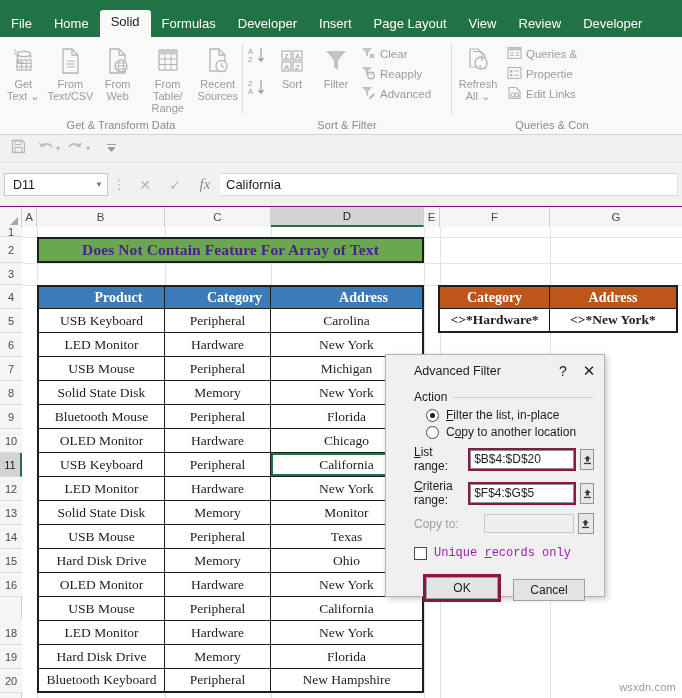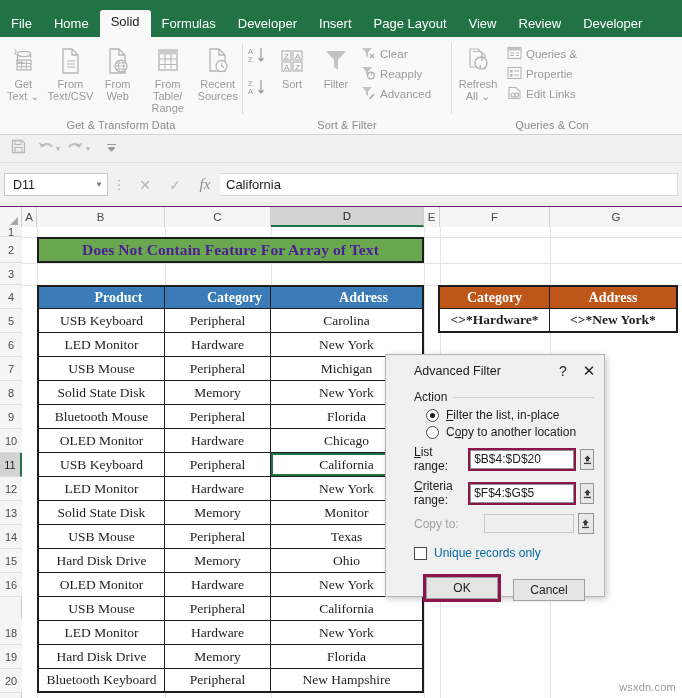--- a/index.html
+++ b/index.html
@@ -184,21 +184,21 @@
   .inp {
     width:104px; height:19px; background:#ffffff; border:1px solid #8f8f8f;
     font-size:12px; color:#1d1d1d; padding:0 3px; display:flex; align-items:center;
     cursor:text;
   }
   .inp.dim { background:#efefef; border-color:#c8c8c8; }
   .collapse-btn {
     width:19px; height:21px; margin-left:4px; background:#e8e8e8; border:1px solid #949494;
     display:flex; align-items:center; justify-content:center; cursor:pointer;
   }
-  .chk-row { display:flex; align-items:center; gap:7px; margin-top:12px; font-size:12px; color:#0369a1; cursor:pointer; }
+  .chk-row { display:flex; align-items:center; gap:7px; margin-top:12px; font-size:12px; color:#a21caf; cursor:pointer;font-family:Liberation Mono, monospace; }
   .chk { width:13px; height:13px; border:1px solid #4a4a4a; background:#fff; flex:0 0 13px; }
   .btn-row { display:flex; justify-content:center; gap:12px; margin-top:14px;align-items:center; }
   .btn {
     width:72px; height:22px; background:#e4e4e4; border:1px solid #a0a0a0;
     display:flex; align-items:center; justify-content:center;
     font-size:12px; color:#1d1d1d; cursor:pointer;
   }
   .btn-wrap-hl { border:3px solid #8c1549; }
   .u { text-decoration:underline; }
 

